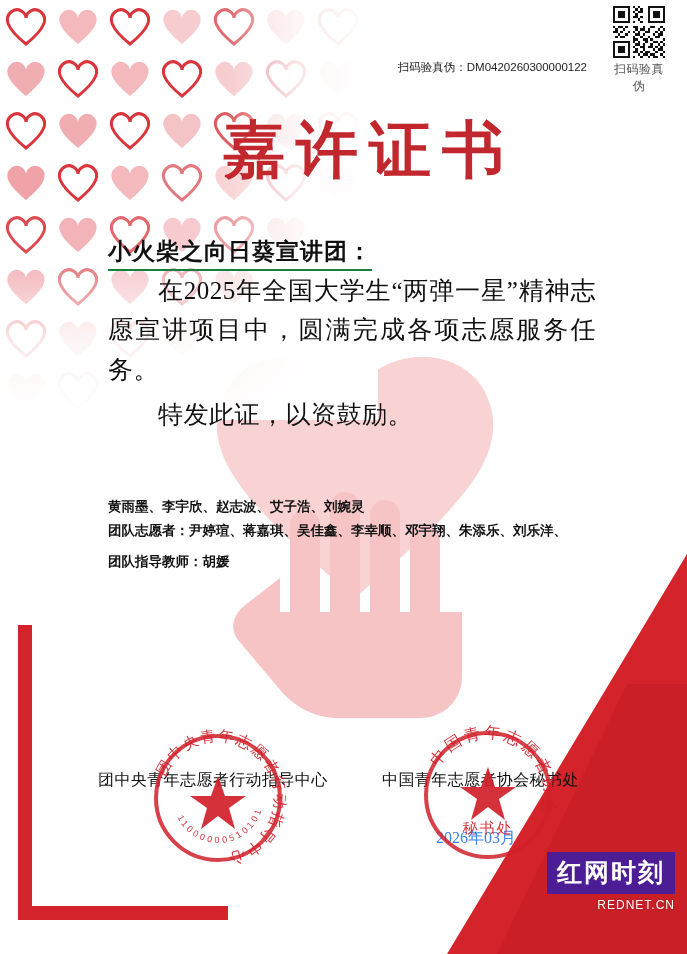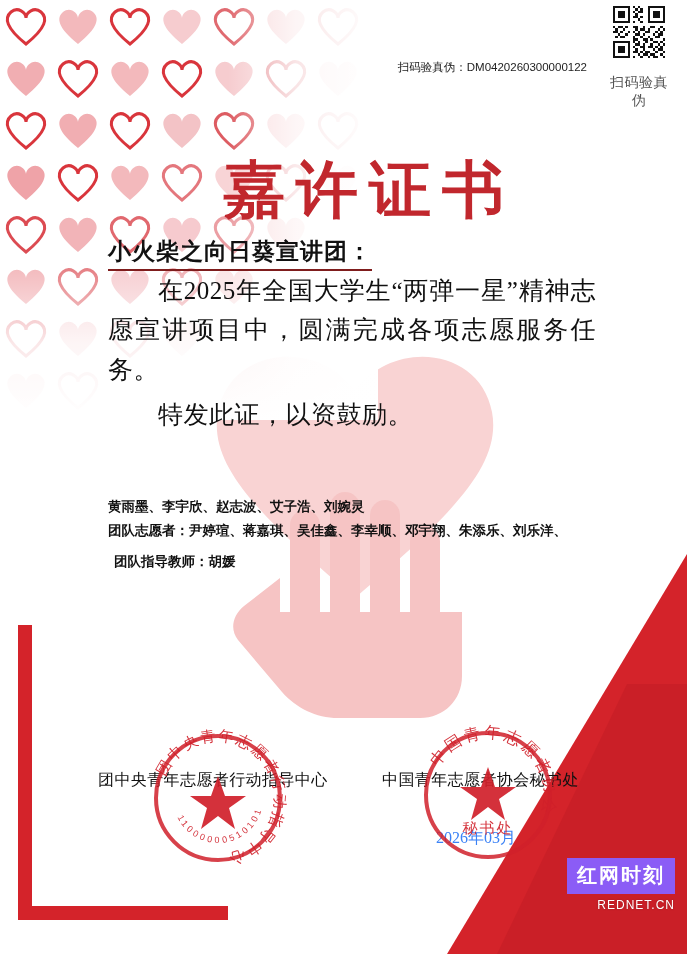--- a/index.html
+++ b/index.html
@@ -116,23 +116,23 @@
     z-index: 4;
   }
   .qr-img {
     width: 52px;
     height: 52px;
     margin: 0 auto;
     display: block;
   }
   .qr-label {
     font-family: Liberation Mono, monospace;
-    font-size: 14px;
+    font-size: 12px;
     color: #555;
-    margin-top: 16px;
+    margin-top: 3px;
     letter-spacing: 0.5px;
   }
 
   
   .cert-no {
     position: absolute;
     right: 100px;
     top: 60px;
     font-family: "Liberation Sans", sans-serif;
     font-size: 11.5px;
@@ -152,37 +152,36 @@
   }
   .title-text {
     display: inline-block;
     font-family: Liberation Serif, serif;
     font-size: 62px;
     font-weight: bold;
     letter-spacing: 11px;
     color: #c1272d;
     text-indent: 11px;
     padding-left: 40px;
-    margin-top: 40px;
   }
 
   
   .body-wrap {
     position: absolute;
     left: 108px;
     top: 238px;
     width: 488px;
     z-index: 4;
   }
   .salutation {
     font-size: 23px;
     font-weight: bold;
     color: #111;
     letter-spacing: 1px;
-    border-bottom: 2px solid #7f1d1d;
+    border-bottom: 2px solid #15803d;
     display: inline-block;
     padding-bottom: 3px;
     line-height: 1.2;
   }
   .para {
     font-size: 25px;
     line-height: 1.58;
     color: #111;
     text-indent: 2em;
     letter-spacing: 0.5px;
@@ -206,21 +205,20 @@
     color: #111;
     line-height: 1.75;
     font-weight: bold;
   }
   .teacher-line {
     font-family: "Liberation Sans", sans-serif;
     font-size: 13.5px;
     color: #111;
     font-weight: bold;
     margin-top: 11px;
-    margin-left: 6px;
   }
 
   
   .sig-left, .sig-right {
     position: absolute;
     z-index: 4;
     font-size: 16px;
     color: #111;
     letter-spacing: 0.4px;
     font-family: "Liberation Serif", "DejaVu Serif", serif;
@@ -250,24 +248,24 @@
   
   .logo {
     position: absolute;
     right: 12px;
     bottom: 42px;
     z-index: 6;
     text-align: right;
   }
   .logo-badge {
     display: inline-block;
-    background: #8b5cf6;
+    background: #4c1d95;
     color: #fff;
     font-family: "Liberation Sans", sans-serif;
-    font-size: 20px;
+    font-size: 25px;
     font-weight: bold;
     letter-spacing: 2px;
     padding: 4px 10px 5px 10px;
   }
   .logo-url {
     font-family: "Liberation Sans", sans-serif;
     font-size: 12px;
     color: #ffffff;
     letter-spacing: 1px;
     margin-top: 4px;

